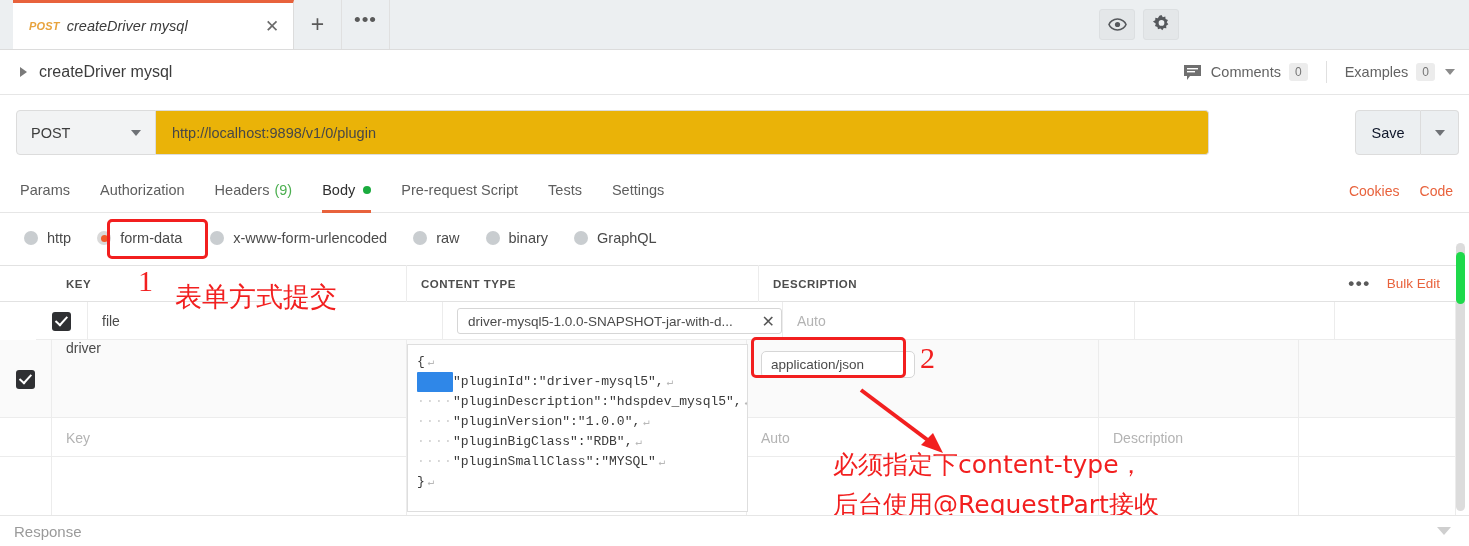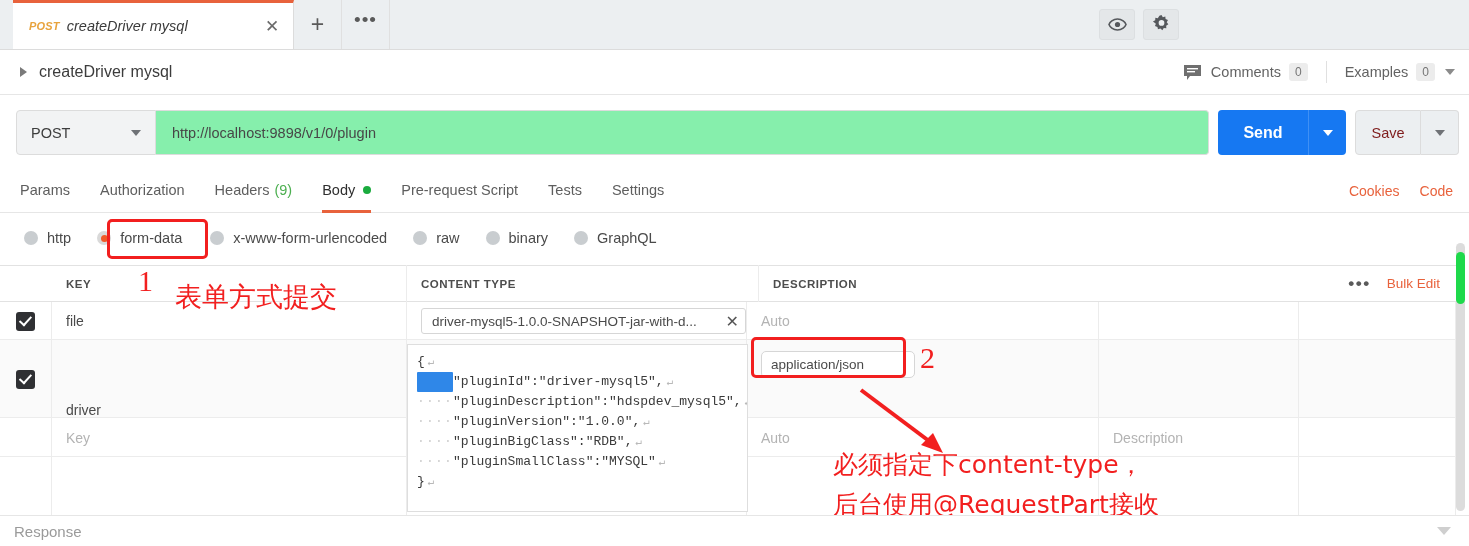--- a/index.html
+++ b/index.html
@@ -99,40 +99,40 @@
   
   .urlrow { position: absolute; left: 0; top: 96px; width: 1469px; height: 74px; background: #fff; }
   .method-box {
     position: absolute; left: 16px; top: 14px; width: 140px; height: 45px;
     background: #f2f3f4; border: 1px solid #dcdcdc; border-radius: 4px 0 0 4px;
     display: flex; align-items: center; padding: 0 14px;
   }
   .method-box .mlabel { flex: 1; font-size: 14.5px; color: #3d3d3d; }
   .url-box {
     position: absolute; left: 156px; top: 14px; width: 1053px; height: 45px;
-    background: #86efac; border: 1px solid #dcdcdc; border-left: none; border-radius: 0 4px 4px 0;
+    background: #eab308; border: 1px solid #dcdcdc; border-left: none; border-radius: 0 4px 4px 0;
     display: flex; align-items: center; padding: 0 16px;
     font-size: 14.5px; color: #474747;
   }
   .send-group { position: absolute; left: 1218px; top: 14px; height: 45px; display: flex; }
   .send-btn {
     width: 90px; height: 45px; background: #1678f2; color: #fff;
     font-size: 16px; font-weight: bold; border-radius: 4px 0 0 4px;
     display: flex; align-items: center; justify-content: center;
   }
   .send-caret-box {
     width: 38px; height: 45px; background: #1678f2; border-radius: 0 4px 4px 0;
     border-left: 1px solid #3f90f5;
     display: flex; align-items: center; justify-content: center;
   }
   .caret-w { width: 0; height: 0; border-left: 5px solid transparent; border-right: 5px solid transparent; border-top: 6px solid #fff; }
   .save-group { position: absolute; left: 1355px; top: 14px; height: 45px; display: flex; }
   .save-btn {
     width: 66px; height: 45px; background: #eceff1; border: 1px solid #dcdcdc;
-    border-radius: 4px 0 0 4px; color: #7f1d1d; font-size: 14.5px;
+    border-radius: 4px 0 0 4px; color: #0f172a; font-size: 14.5px;
     display: flex; align-items: center; justify-content: center;
   }
   .save-caret-box {
     width: 38px; height: 45px; background: #eceff1; border: 1px solid #dcdcdc; border-left: none;
     border-radius: 0 4px 4px 0; display: flex; align-items: center; justify-content: center;
   }
 
   
   .reqtabs {
     position: absolute; left: 0; top: 170px; width: 1469px; height: 43px;
@@ -193,34 +193,34 @@
     width: 19px; height: 19px; border-radius: 3px; background: #2f3033;
     display: flex; align-items: center; justify-content: center;
   }
   .chk::after {
     content: ""; width: 5px; height: 10px; border: solid #fff; border-width: 0 2.2px 2.2px 0;
     transform: rotate(42deg) translate(-1px,-1px);
   }
   .cell-txt { font-size: 14px; color: #4a4a4a; }
   .cell-ph { font-size: 14px; color: #b3b3b3; }
 
-  .row1 { height: 38px; }
+  .row1 { height: 38px; margin-left: 36px; }
   .row1 .td { height: 38px; }
   .file-chip {
     width: 325px; height: 26px; background: #fff; border: 1px solid #d6d6d6; border-radius: 3px;
     display: flex; align-items: center; padding: 0 6px 0 10px;
     font-size: 13.5px; color: #4a4a4a;
   }
   .file-chip .fname { flex: 1; white-space: nowrap; overflow: hidden; }
   .file-x { color: #555; font-size: 16px; padding-left: 6px; }
 
   .row2 { height: 78px; background: #fafafa; }
   .row2 .td { height: 78px; align-items: flex-start; padding-top: 0; }
   .row2 .c-check { align-items: center; }
-  .row2 .c-key { align-items: flex-end; }
+  .row2 .c-key { align-items: flex-start; }
   .ctype-input {
     margin-top: 11px; width: 154px; height: 27px; background: #fff;
     border: 1px solid #d6d6d6; border-radius: 5px;
     display: flex; align-items: center; padding-left: 9px; font-size: 13.5px; color: #4a4a4a;
   }
   .row2 .c-ctype { align-items: flex-start; }
 
   .row3 { height: 39px; }
   .row3 .td { height: 39px; }
 
@@ -320,26 +320,20 @@
       </div>
     </div>
   </div>
 
   <div class="urlrow">
     <div class="method-box">
       <span class="mlabel">POST</span>
       <span class="caret-d"></span>
     </div>
     <div class="url-box">http://localhost:9898/v1/0/plugin</div>
-    <div class="send-group">
-      <div class="send-btn">Send</div>
-      <div class="send-caret-box">
-        <span class="caret-w"></span>
-      </div>
-    </div>
     <div class="save-group">
       <div class="save-btn">Save</div>
       <div class="save-caret-box">
         <span class="caret-d"></span>
       </div>
     </div>
   </div>
 
   <div class="reqtabs">
     <div class="rtab">

